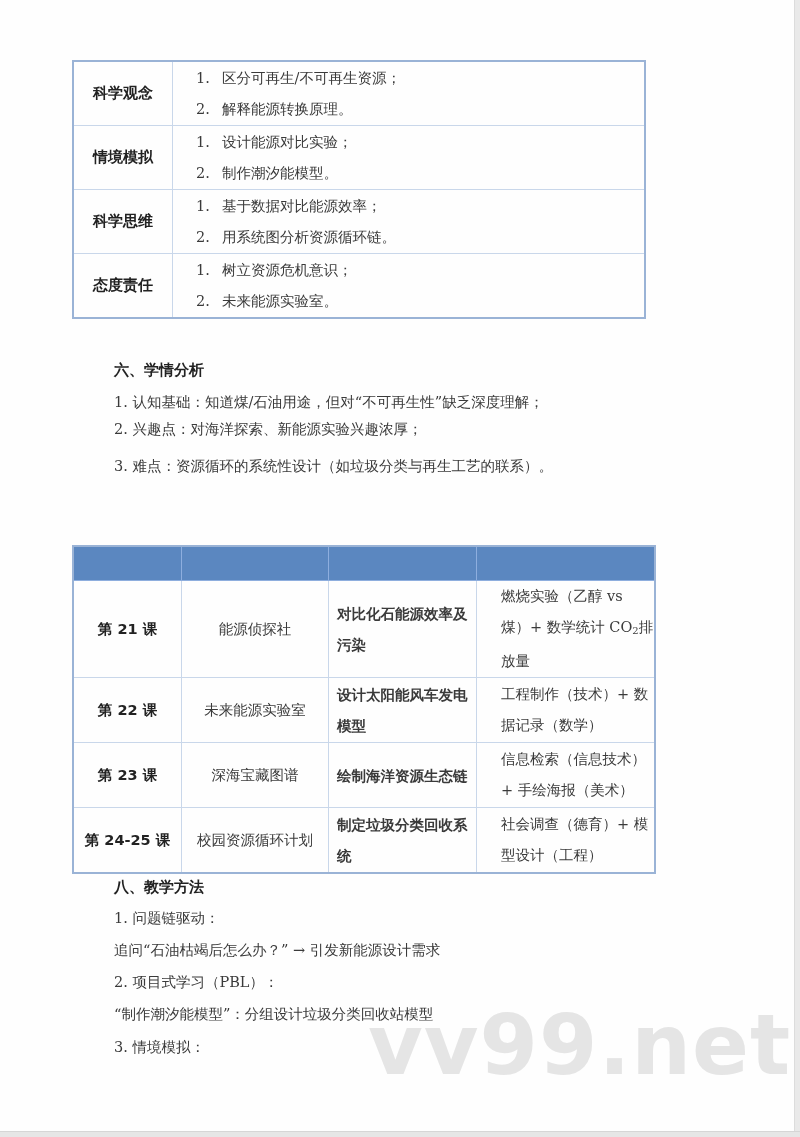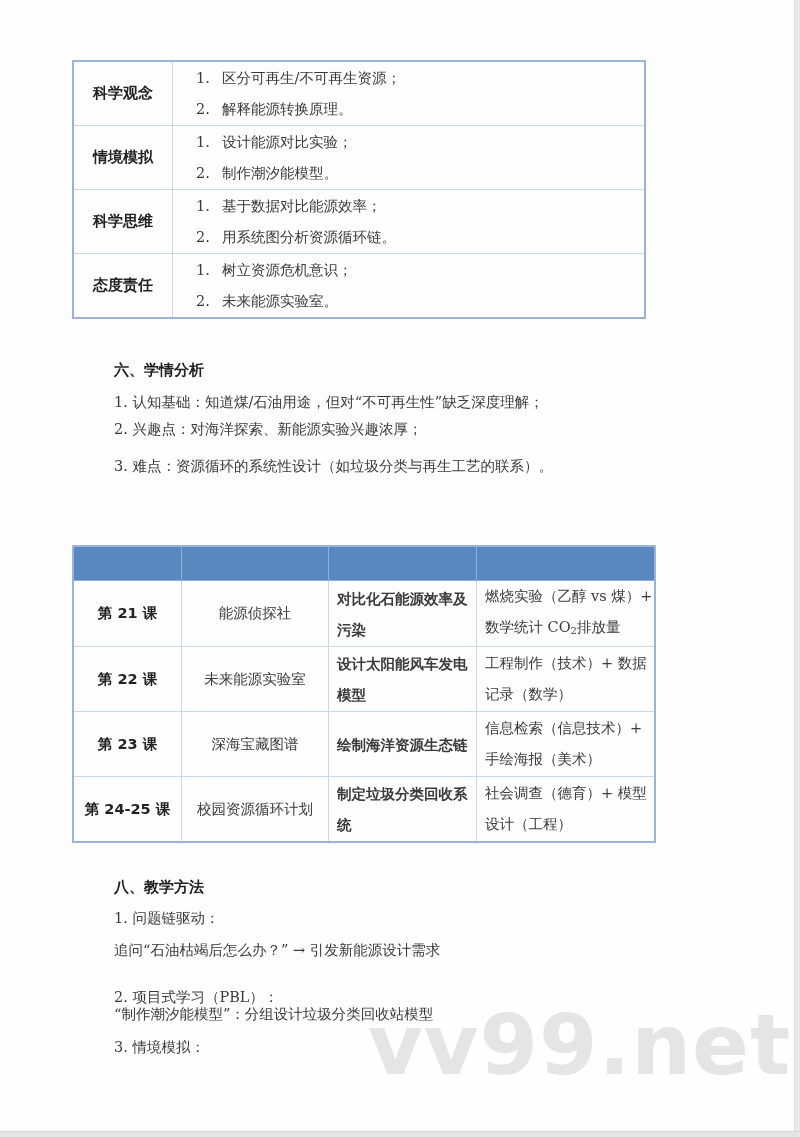--- a/index.html
+++ b/index.html
@@ -27,21 +27,21 @@
   .h { position:absolute; left:114px; font-family:"DejaVu Sans","Liberation Sans",sans-serif; font-weight:bold; font-size:15px; color:#222; white-space:nowrap; }
   .p { position:absolute; left:114px; font-size:14.5px; color:#3a3a3a; white-space:nowrap; }
 
   
   #t2 { left:72px; top:545px; width:584px; border:2px solid #9ab3d6; }
   #t2 td { border:1px solid #c9d7ea; height:64px; font-size:14.5px; color:#3a3a3a; }
   #t2 tr.head td { background:#5b87c0; height:33px; border-color:#8eaede; }
   #t2 td.c1 { width:107px; text-align:center; font-family:"DejaVu Sans","Liberation Sans",sans-serif; font-weight:bold; font-size:14.5px; color:#222;margin-left:41px; }
   #t2 td.c2 { width:146px; text-align:center; }
   #t2 td.c3 { width:139px; padding-left:8px; line-height:31px;font-weight:bold; }
-  #t2 td.c4 { padding-left:8px; line-height:31px; }
+  #t2 td.c4 { padding-left:24px; line-height:31px; }
   sub { font-size:10px; vertical-align:-2px; }
 
   .watermark {
     position:absolute; left:368px; top:988px;
     font-family:"DejaVu Sans","Liberation Sans",sans-serif; font-weight:bold;
     font-size:84px; letter-spacing:1px; color:rgba(200,200,200,0.45);
     white-space:nowrap; pointer-events:none;margin-top:8px;
   }
 </style>
 </head>
@@ -121,17 +121,17 @@
     <td class="c2">校园资源循环计划</td>
     <td class="c3">制定垃圾分类回收系统</td>
     <td class="c4">社会调查（德育）+ 模型设计（工程）</td>
   </tr>
 </tbody>
   </table>
 
 <div class="h" style="top:878px;">八、教学方法</div>
 <div class="p" style="top:909px;">1. 问题链驱动：</div>
 <div class="p" style="top:941px;">追问“石油枯竭后怎么办？” → 引发新能源设计需求</div>
-<div class="p" style="top:973px;margin-top:15px;">2. 项目式学习（PBL）：</div>
+<div class="p" style="top:973px;">2. 项目式学习（PBL）：</div>
 <div class="p" style="top:1005px;">“制作潮汐能模型”：分组设计垃圾分类回收站模型</div>
 <div class="p" style="top:1038px;">3. 情境模拟：</div>
 
 <div class="watermark">vv99.net</div>
 
 </body></html>

